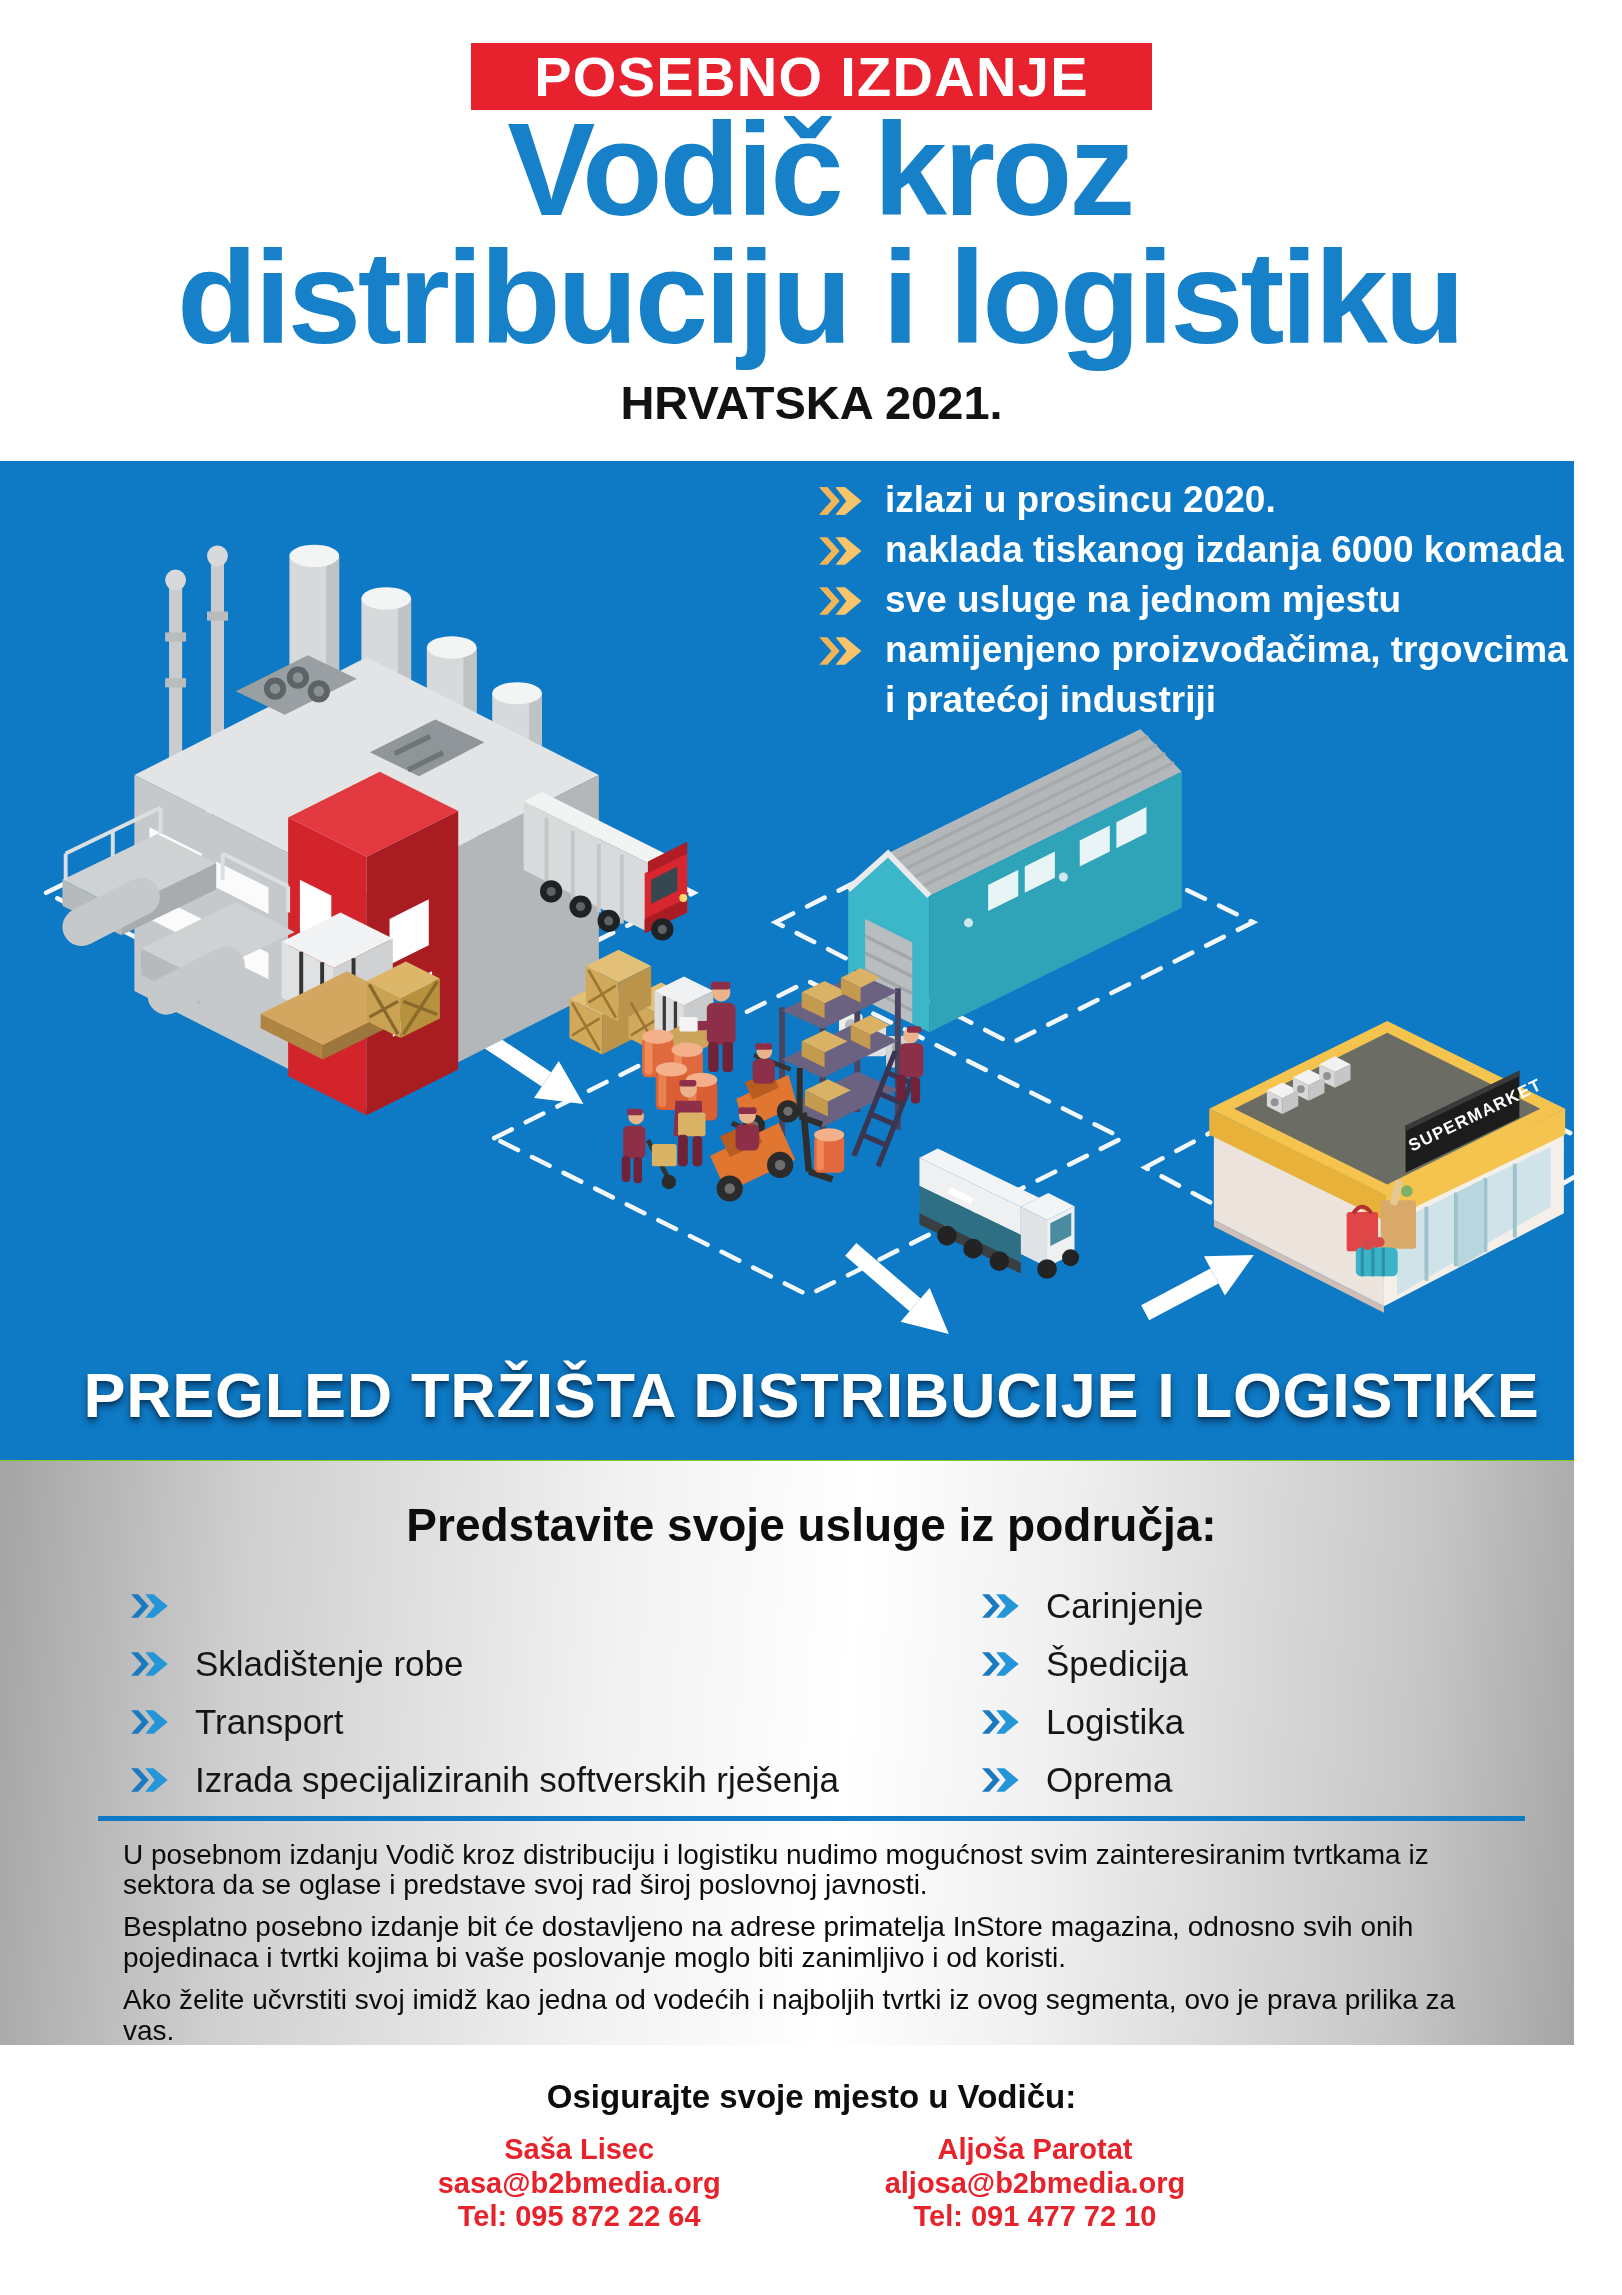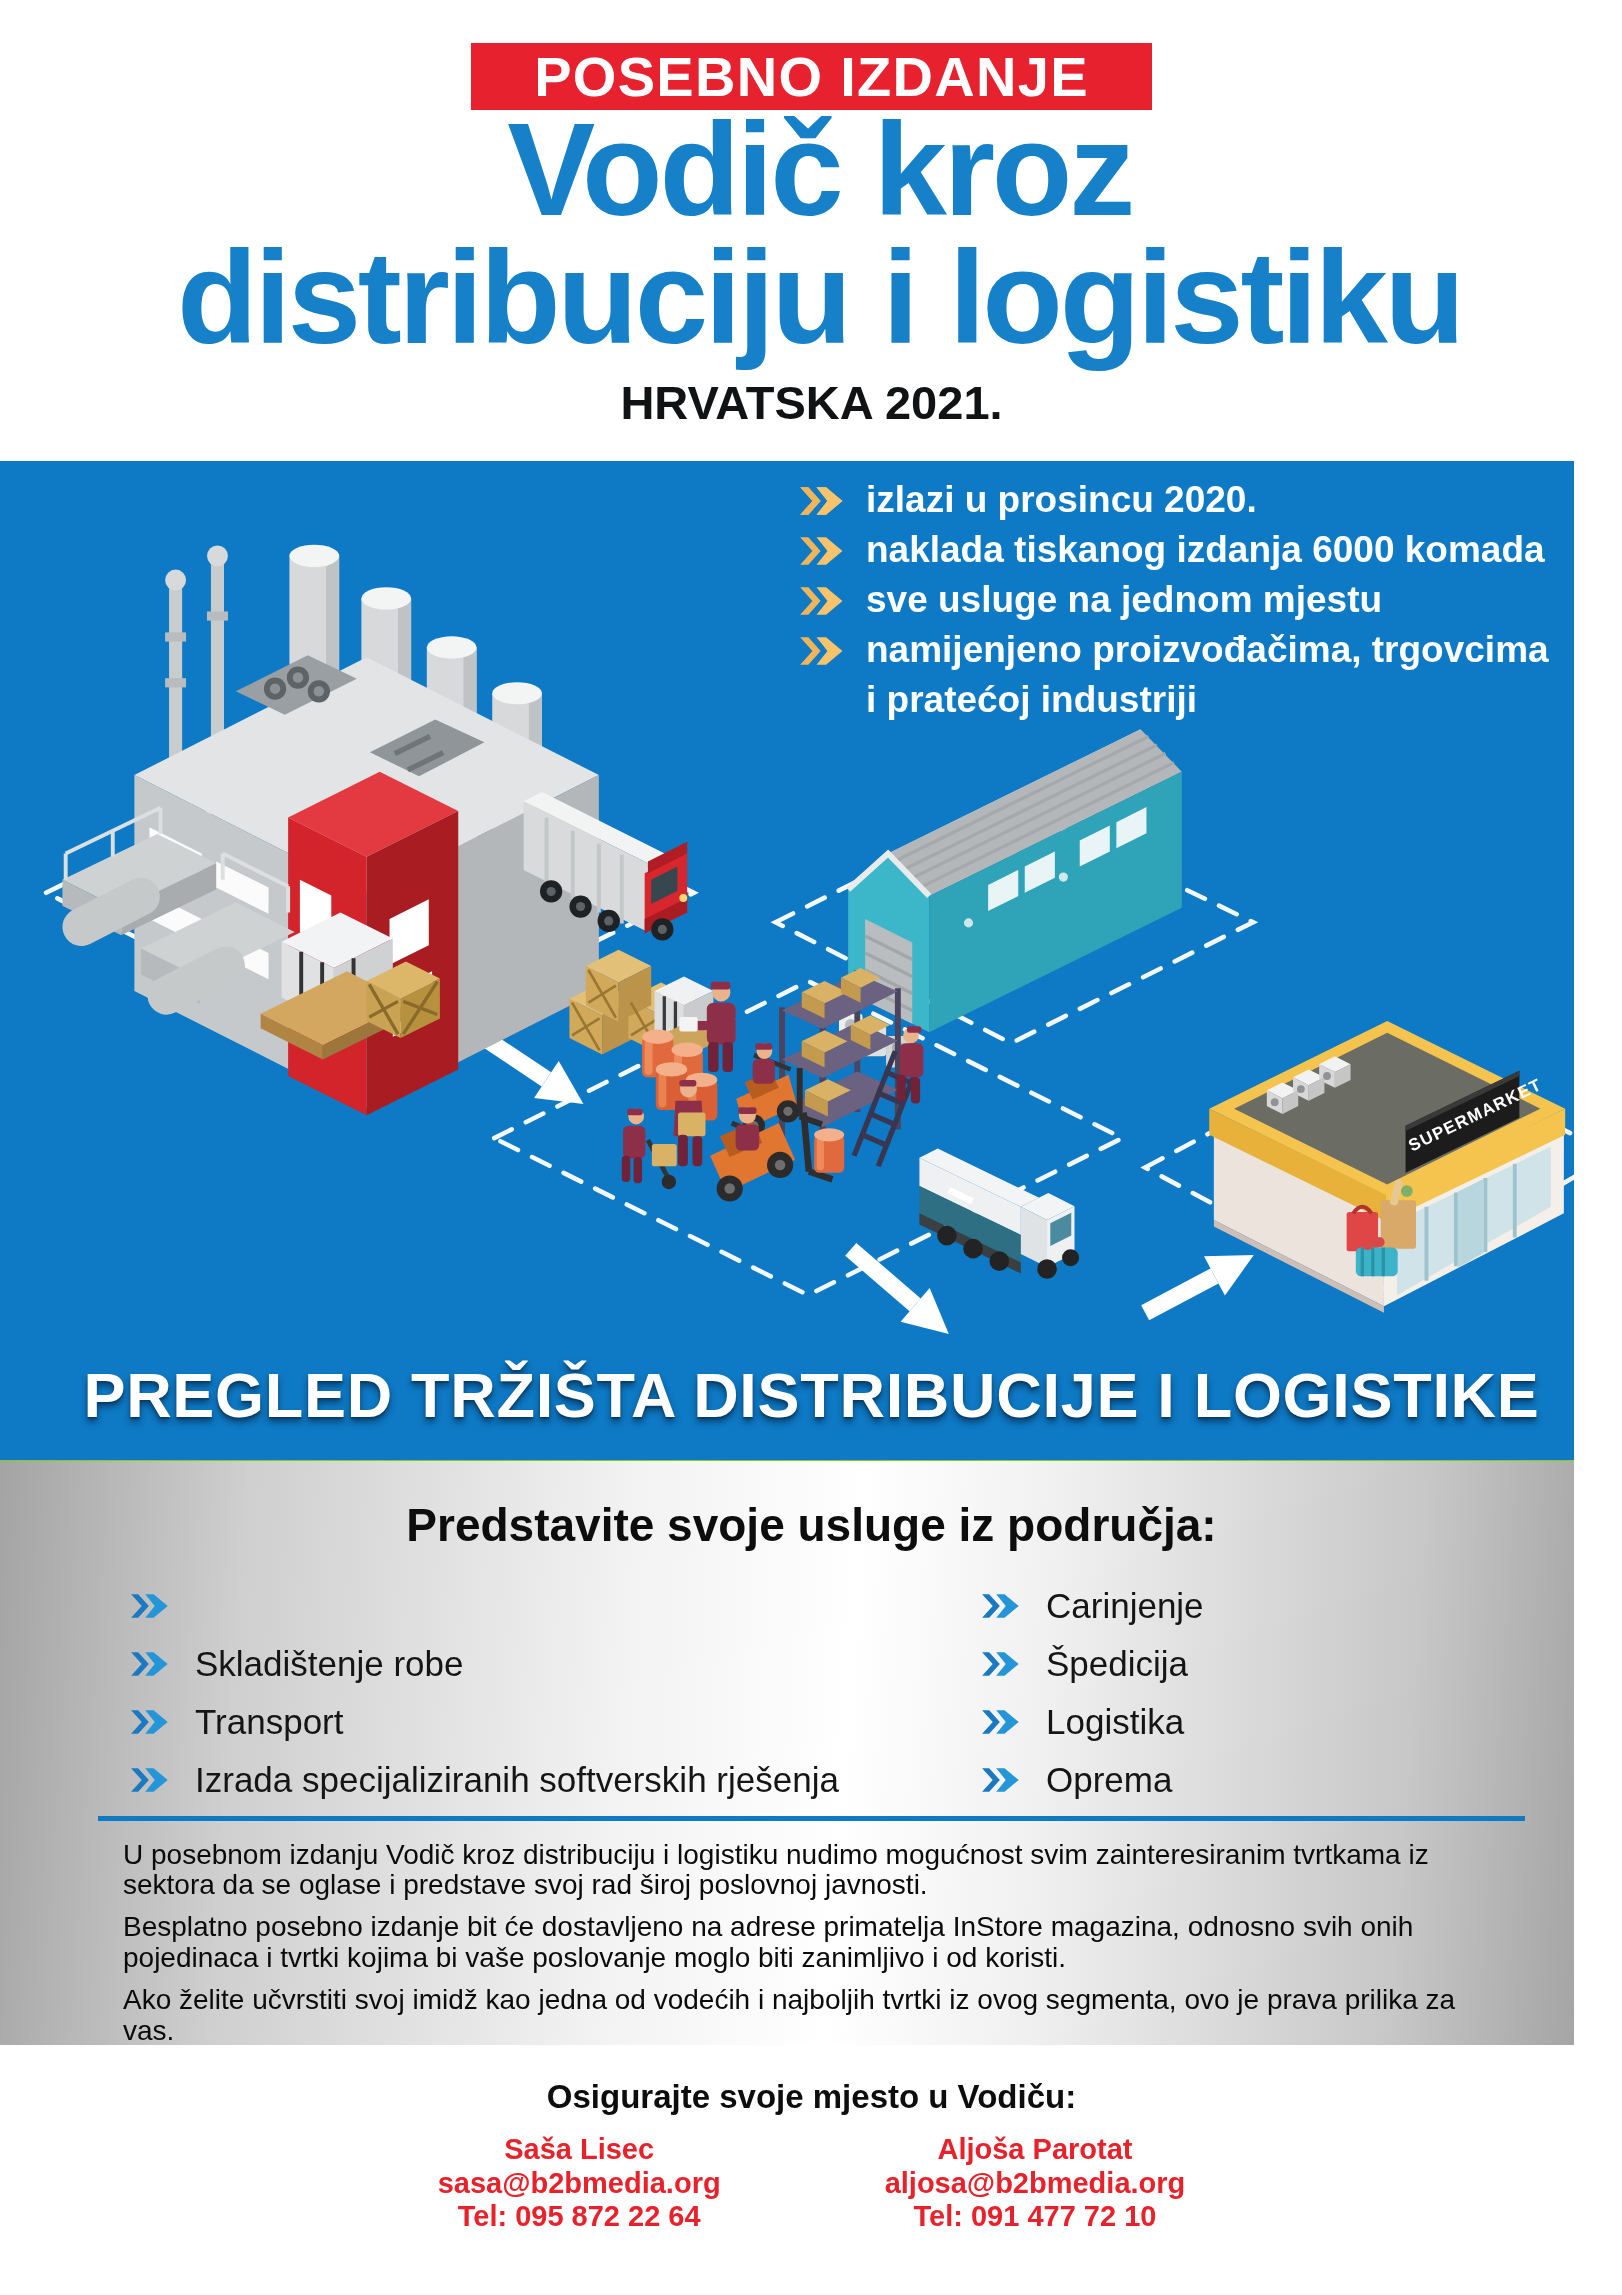--- a/index.html
+++ b/index.html
@@ -17,21 +17,21 @@
   .badge span{display:block;text-align:center;color:#fff;font-weight:bold;font-size:56px;line-height:68px;letter-spacing:1.3px;}
   .title{position:absolute;left:0;top:98px;width:100%;margin:8px;text-align:center;
          color:var(--title_blue);font-weight:bold;font-size:132px;line-height:128px;letter-spacing:-3.3px;}
   .title span{display:block;}
   .subtitle{position:absolute;left:0;top:366px;width:100%;text-align:center;
             color:#101214;font-weight:bold;font-size:47px;line-height:73px;}
 
   
   .hero{position:absolute;left:0;top:461px;width:1623px;height:999px;background:var(--panel_blue);}
   .illus{position:absolute;left:0;top:0;width:1623px;height:999px;display:block;}
-  .hero-bullets{position:absolute;left:800px;top:14.4px;margin:0;padding:0;list-style:none;}
+  .hero-bullets{position:absolute;left:819px;top:14.4px;margin:0;padding:0;list-style:none;}
   .hero-bullets li{display:flex;align-items:flex-start;gap:22px;color:#fff;font-weight:bold;
                    font-size:37px;line-height:50px;}
   .hero-bullets li svg{width:44px;height:30px;margin-top:10.5px;flex:none;}
   .hero-bullets li span{white-space:pre-line;}
   .banner{position:absolute;left:0;top:898px;width:100%;text-align:center;color:#fff;
           font-weight:bold;font-size:63px;letter-spacing:0.7px;
           text-shadow:0 5.2px 6.5px rgba(3,28,52,.55),0 2px 2px rgba(3,28,52,.4);}
 
   
   .services{position:absolute;left:0;top:1461px;width:1623px;height:584px;

